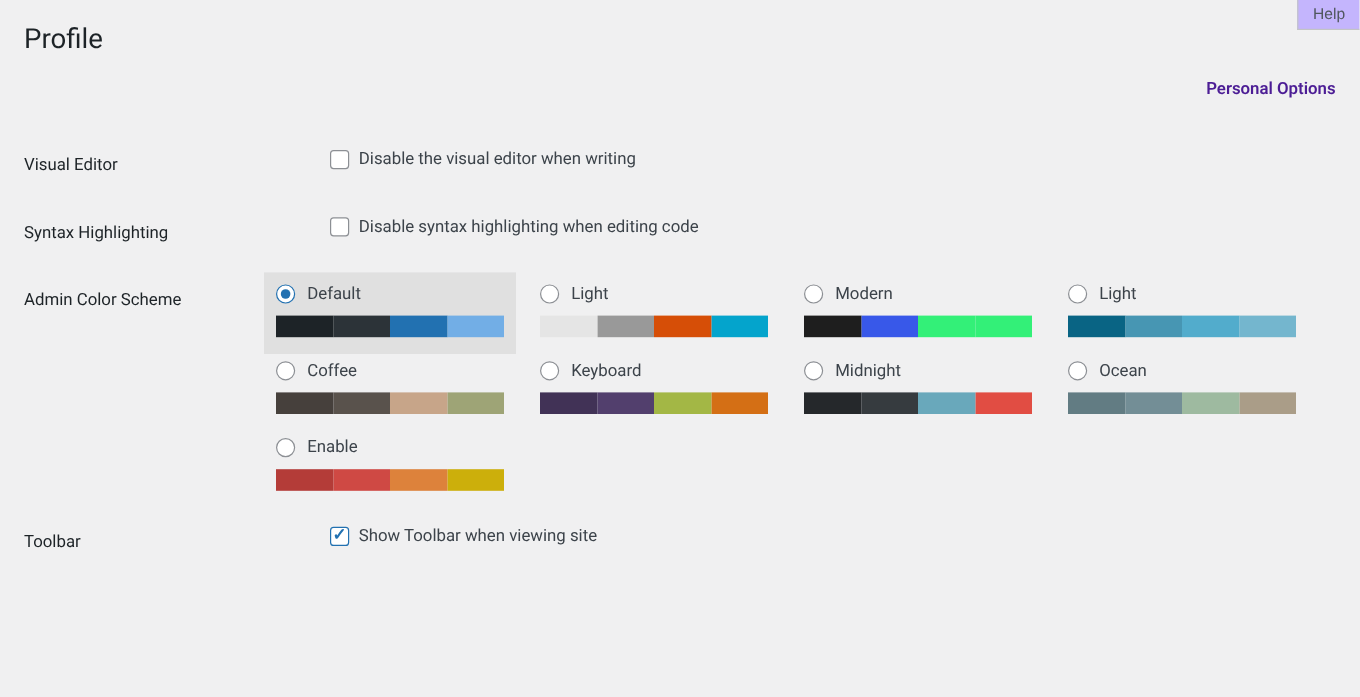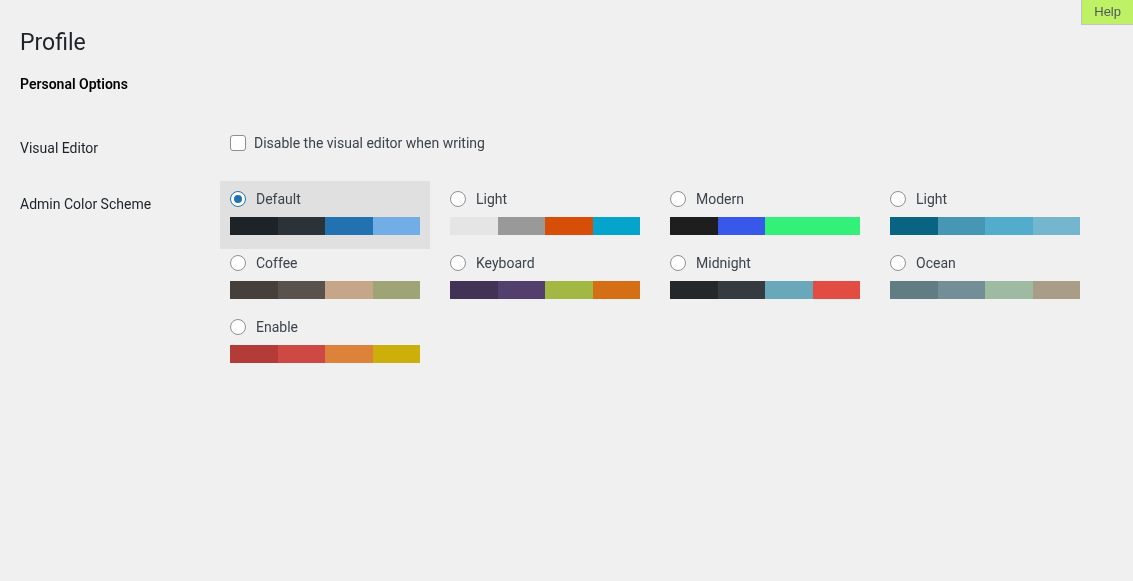--- a/index.html
+++ b/index.html
@@ -10,44 +10,45 @@
       background: #f0f0f1;
       width: 1133px;
       height: 581px;
       position: relative;
       overflow: hidden;
     }
     .help-btn {
       position: absolute;
       top: 0;
       right: 0;
-      background: #bef264;
+      background: #c4b5fd;
       border: 1px solid #c3c4c7;
       border-top: none;
       border-right: none;
       color: #50575e;
       font-size: 13px;
       padding: 4px 12px 5px;
       cursor: pointer;
     }
     .content {
-      padding: 20px 20px 0 20px;
+      padding: 10px 20px 0 20px;
     }
     h1 {
       font-size: 23px;
       font-weight: 400;
       color: #1d2327;
       margin-bottom: 20px;
       padding-top: 9px;
     }
     h2 {
       font-size: 14px;
       font-weight: 600;
-      color: #000000;
+      color: #4c1d95;
       margin-bottom: 28px;
+      text-align: right;
     }
     .form-table {
       width: 100%;
       border-collapse: collapse;
     }
     .form-table th {
       text-align: left;
       font-weight: 400;
       font-size: 14px;
       color: #1d2327;
@@ -58,20 +59,21 @@
     .form-table td {
       padding: 15px 10px;
       vertical-align: top;
       font-size: 14px;
       color: #3c434a;
     }
     .checkbox-row {
       display: flex;
       align-items: center;
       gap: 8px;
+      margin-left: 45px;
     }
     input[type="checkbox"] {
       width: 16px;
       height: 16px;
       border: 1px solid #8c8f94;
       border-radius: 3px;
       cursor: pointer;
       appearance: none;
       background: #fff;
       position: relative;
@@ -162,20 +164,29 @@
         <tr>
       <th>Visual Editor</th>
       <td>
         <label class="checkbox-row">
           <input type="checkbox" style="">
           <span>Disable the visual editor when writing</span>
         </label>
       </td>
     </tr>
     <tr>
+      <th>Syntax Highlighting</th>
+      <td>
+        <label class="checkbox-row">
+          <input type="checkbox" style="">
+          <span>Disable syntax highlighting when editing code</span>
+        </label>
+      </td>
+    </tr>
+    <tr>
       <th>Admin Color Scheme</th>
       <td>
         <div class="color-schemes" id="color-schemes">
               <div class="color-scheme selected">
                 <div class="scheme-header">
                   <span class="radio checked"></span>
                   <span class="scheme-name">Default</span>
                 </div>
                 <div class="swatches">
                   <div class="swatch" style="background: rgb(29, 35, 39);"></div>
@@ -274,17 +285,26 @@
                   <span class="scheme-name">Enable</span>
                 </div>
                 <div class="swatches">
                   <div class="swatch" style="background: rgb(180, 60, 56);"></div>
                   <div class="swatch" style="background: rgb(207, 73, 68);"></div>
                   <div class="swatch" style="background: rgb(221, 130, 59);"></div>
                   <div class="swatch" style="background: rgb(204, 175, 11);"></div>
                 </div>
               </div>
             </div>
+      </td>
+    </tr>
+    <tr>
+      <th>Toolbar</th>
+      <td>
+        <label class="checkbox-row">
+          <input type="checkbox" checked="" style="">
+          <span>Show Toolbar when viewing site</span>
+        </label>
       </td>
     </tr>
   </tbody>
     </table>
 </div>
 
 </body></html>

